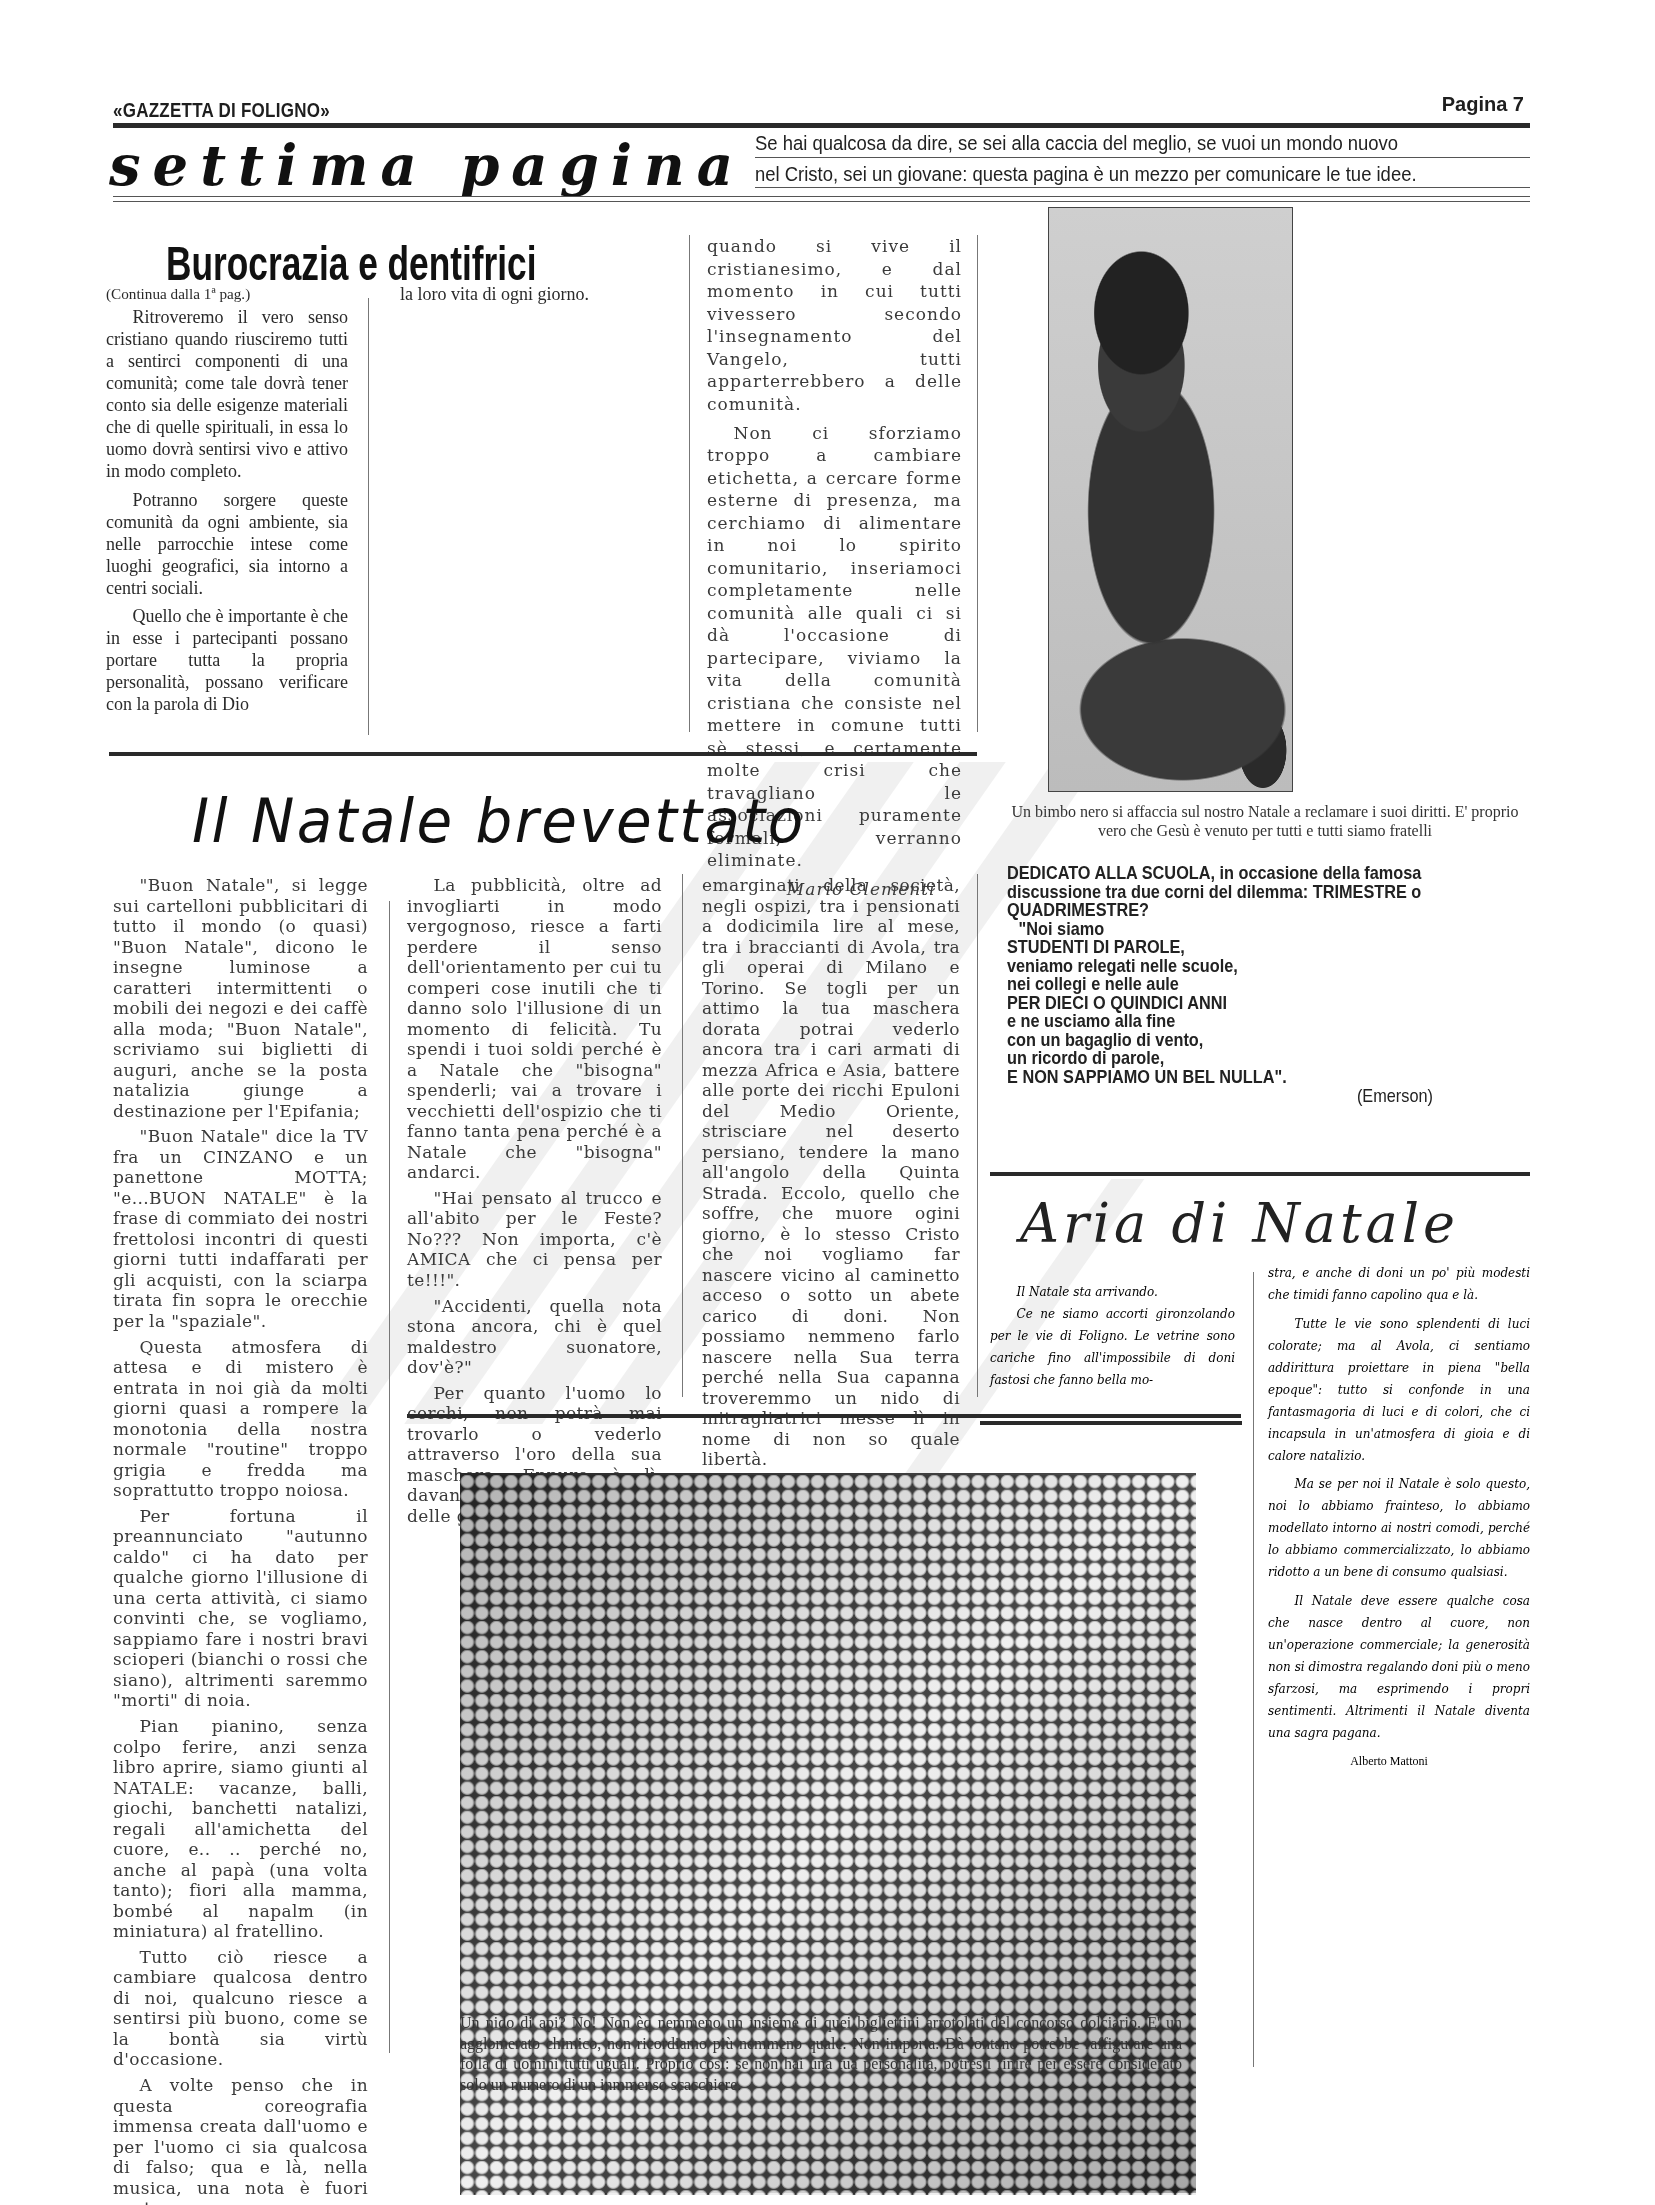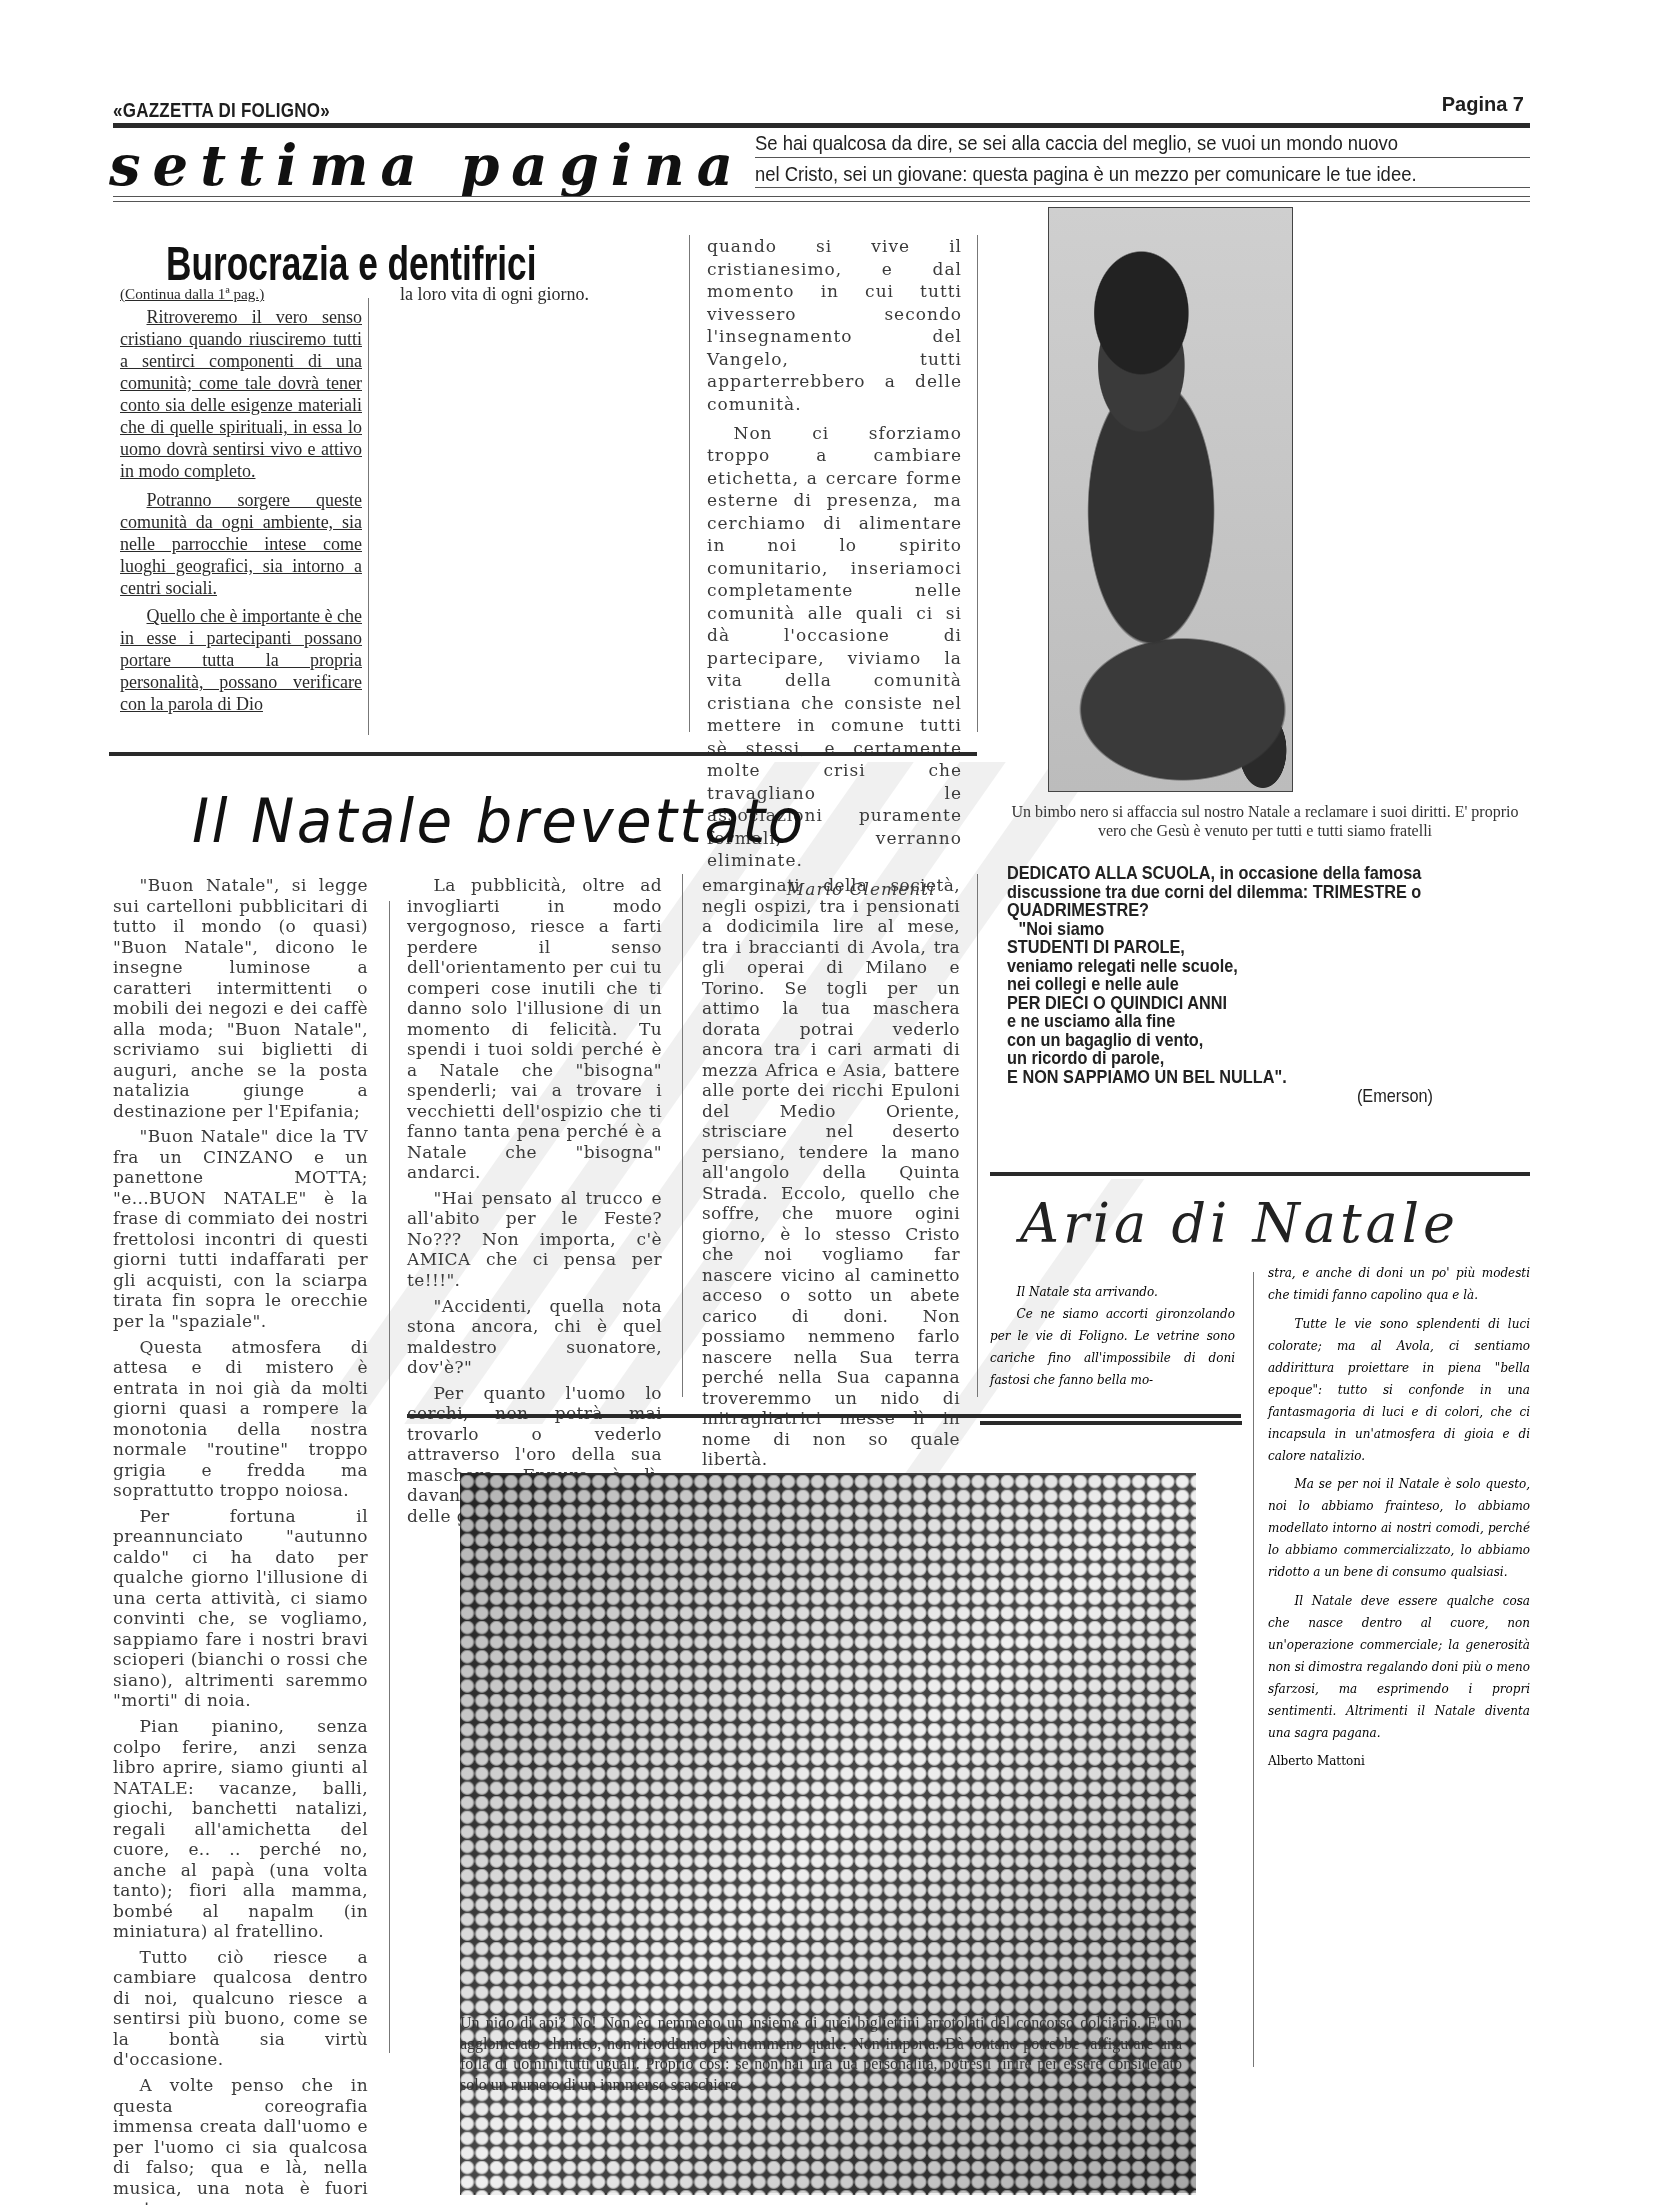--- a/index.html
+++ b/index.html
@@ -45,21 +45,21 @@
 <div class="abs section-title">settima pagina</div>
 <div class="abs tagline" style="top:131px;">Se hai qualcosa da dire, se sei alla caccia del meglio, se vuoi un mondo nuovo</div>
 <div class="rule-thin" style="left:755px; top:157px; width:775px; height:1.3px;"></div>
 <div class="abs tagline" style="top:162px;">nel Cristo, sei un giovane: questa pagina è un mezzo per comunicare le tue idee.</div>
 <div class="rule-thin" style="left:755px; top:187px; width:775px;"></div>
 <div class="rule-thin" style="left:113px; top:196px; width:1417px;"></div>
 <div class="rule-thin" style="left:113px; top:201px; width:1417px;"></div>
 
 <div class="abs headline-cond" style="left:166px; top:235px; font-size:49px;">Burocrazia e dentifrici</div>
 
-<div class="col serif-col" style="left:120px; top:283px; width:242px; font-size:18px; line-height:22px;text-decoration:underline;">
+<div class="col serif-col" style="left:106px; top:283px; width:242px; font-size:18px; line-height:22px;">
   <p class="noindent" style="font-size:15.2px; margin-bottom:1.3px;">(Continua dalla 1ª pag.)</p>
   <p>Ritroveremo il vero senso cristiano quando riusciremo tutti a sentirci componenti di una comunità; come tale dovrà tener conto sia delle esigenze materiali che di quelle spirituali, in essa lo uomo dovrà sentirsi vivo e attivo in modo completo.</p>
   <p>Potranno sorgere queste comunità da ogni ambiente, sia nelle parrocchie intese come luoghi geografici, sia intorno a centri sociali.</p>
   <p>Quello che è importante è che in esse i partecipanti possano portare tutta la propria personalità, possano verificare con la parola di Dio</p>
 </div>
 <div class="vrule" style="left:368px; top:298px; height:437px;"></div>
 <div class="col serif-col" style="left:400px; top:283px; width:248px; font-size:18px; line-height:22px;">
   <p class="noindent">la loro vita di ogni giorno.</p>
 </div>
 <div class="vrule" style="left:689px; top:235px; height:497px;"></div>
@@ -142,21 +142,21 @@
   <p>Ce ne siamo accorti gironzolando per le vie di Foligno. Le vetrine sono cariche fino all'impossibile di doni fastosi che fanno bella mo-</p>
 </div>
 <div class="rule-thick" style="left:980px; top:1421px; width:262px;"></div>
 <div class="vrule" style="left:1253px; top:1272px; height:795px;"></div>
 
 <div class="col italic-col" style="left:1268px; top:1262px; width:262px;">
   <p class="noindent">stra, e anche di doni un po' più modesti che timidi fanno capolino qua e là.</p>
   <p>Tutte le vie sono splendenti di luci colorate; ma al Avola, ci sentiamo addirittura proiettare in piena "bella epoque": tutto si confonde in una fantasmagoria di luci e di colori, che ci incapsula in un'atmosfera di gioia e di calore natalizio.</p>
   <p>Ma se per noi il Natale è solo questo, noi lo abbiamo frainteso, lo abbiamo modellato intorno ai nostri comodi, perché lo abbiamo commercializzato, lo abbiamo ridotto a un bene di consumo qualsiasi.</p>
   <p>Il Natale deve essere qualche cosa che nasce dentro al cuore, non un'operazione commerciale; la generosità non si dimostra regalando doni più o meno sfarzosi, ma esprimendo i propri sentimenti. Altrimenti il Natale diventa una sagra pagana.</p>
-  <p class="sig" style="font-style:normal; text-align:left; padding-right:20px;">Alberto Mattoni</p>
+  <p class="sig" style="font-style:normal; text-align:center; padding-right:20px;font-family:Liberation Serif, serif;">Alberto Mattoni</p>
 </div>
 
 <div class="rule-thick" style="left:407px; top:1414px; width:834px;"></div>
 
 <div class="photo" style="left:460px; top:1473px; width:735px; height:0;"></div>
 <div class="photo" style="left:460px; top:1473px; width:735px; height:0;"></div>
 
 <div class="photo" style="left:460px; top:1473px; width:736px; height:720px;
        background-color:#2e2e2e;
        background-image: radial-gradient(circle at 50% 45%, #eeeeee 0 5.3px, #9a9a9a 6.6px, transparent 7.3px);

